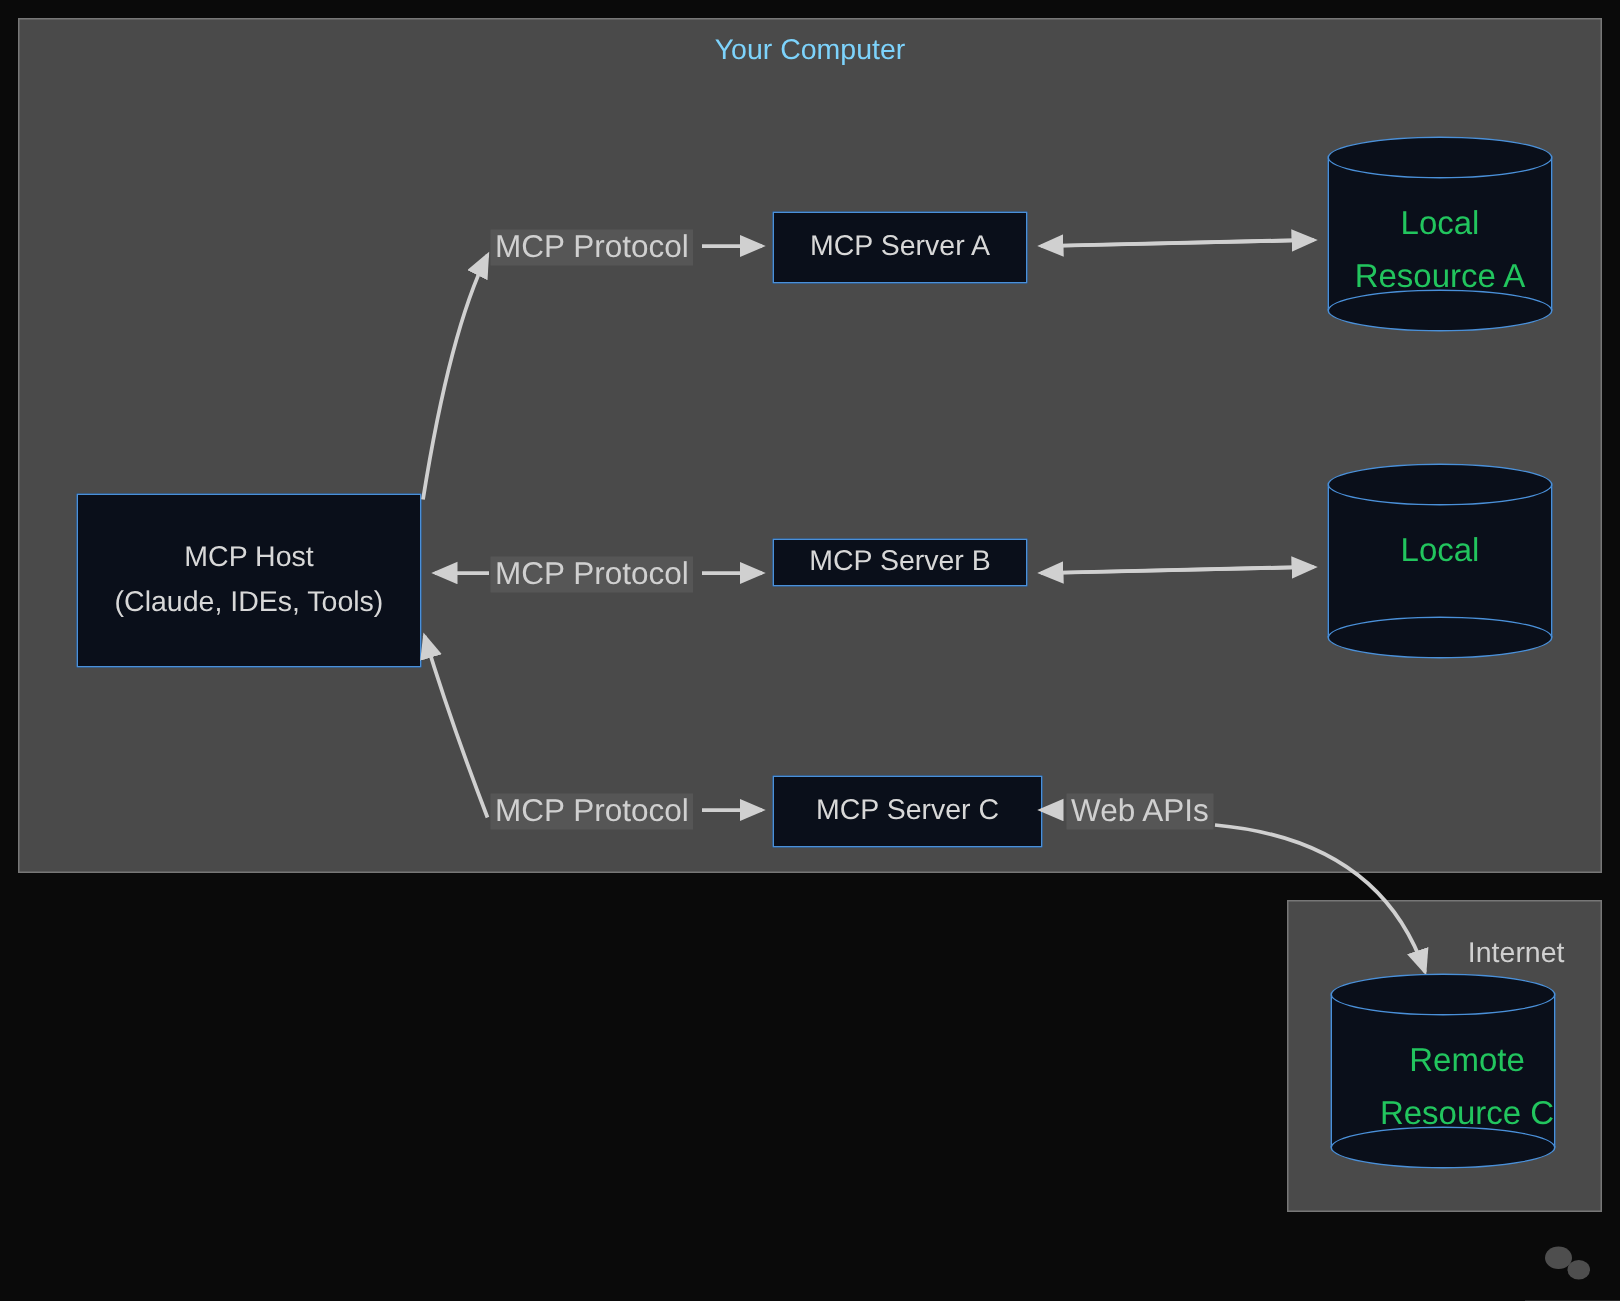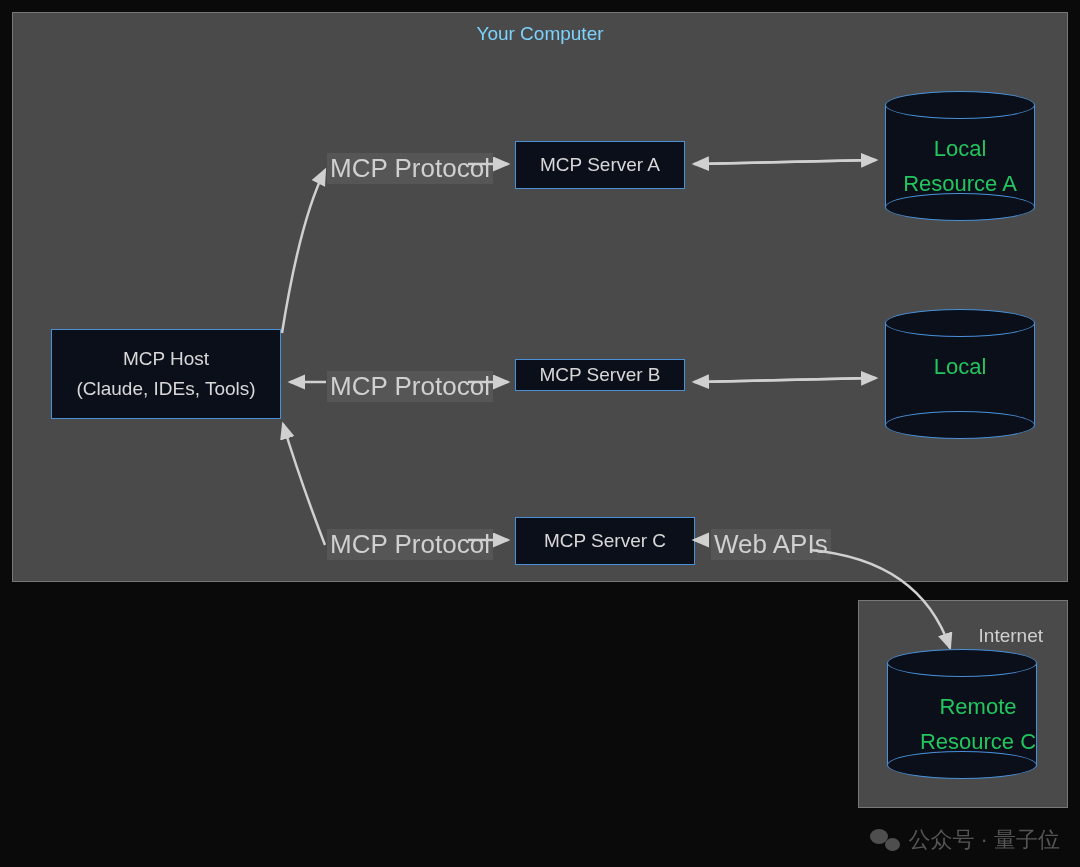--- a/index.html
+++ b/index.html
@@ -37,21 +37,21 @@
       align-items: center;
       justify-content: center;
       text-align: center;
       font-size: 19px;
       padding: 6px 14px;
     }
     .host-box {
       left: 38px;
       top: 316px;
       width: 230px;
-      height: 90px;
+      height: 116px;
       flex-direction: column;
       line-height: 1.6;
     }
     .server-a { left: 502px; top: 128px; width: 170px; height: 48px; }
     .server-b { left: 502px; top: 346px; width: 170px; height: 32px; }
     .server-c { left: 502px; top: 504px; width: 180px; height: 48px; }
     .cylinder {
       position: absolute;
       width: 150px;
       height: 130px;
@@ -112,21 +112,21 @@
       position: absolute;
       top: 24px;
       right: 24px;
       color: #d0d0d0;
       font-size: 19px;
     }
     .resource-c { left: 28px; top: 48px; padding-left: 16px; }
     .edge-label {
       position: absolute;
       color: #d0d0d0;
-      font-size: 26px;
+      font-size: 21px;
       background: #565656;
       padding: 0 3px;
     }
     .label-a { left: 314px; top: 140px; }
     .label-b { left: 314px; top: 358px; }
     .label-c { left: 314px; top: 516px; }
     .label-webapis { left: 698px; top: 516px; }
     .svg-layer {
       position: absolute;
       left: 0; top: 0;
@@ -246,14 +246,13 @@
   <line class="arrow-line" x1="700" y1="382" x2="876" y2="378" marker-end="url(#ah)"></line>
   <line class="arrow-line" x1="870" y1="378" x2="694" y2="382" marker-end="url(#ah)"></line>
 
   <line class="arrow-line" x1="708" y1="540" x2="694" y2="540" marker-end="url(#ah)"></line>
 
   <path class="arrow-line" d="M 810 550 Q 920 560 950 648" marker-end="url(#ah)"></path>
 </svg>
 
 <div class="watermark">
   <span class="wechat-icon"></span>
-  <span>公众号 · 量子位</span>
 </div>
 
 </body></html>

